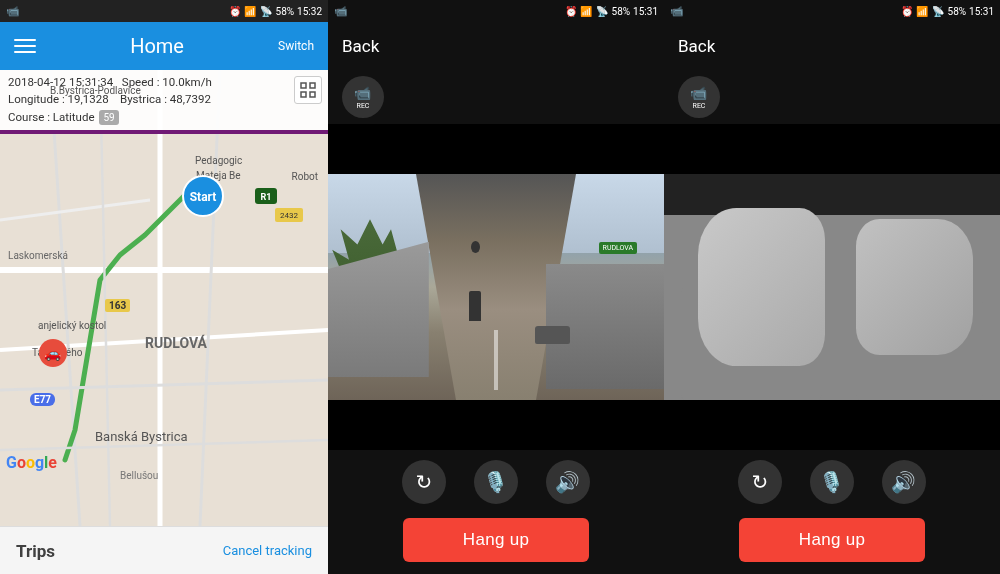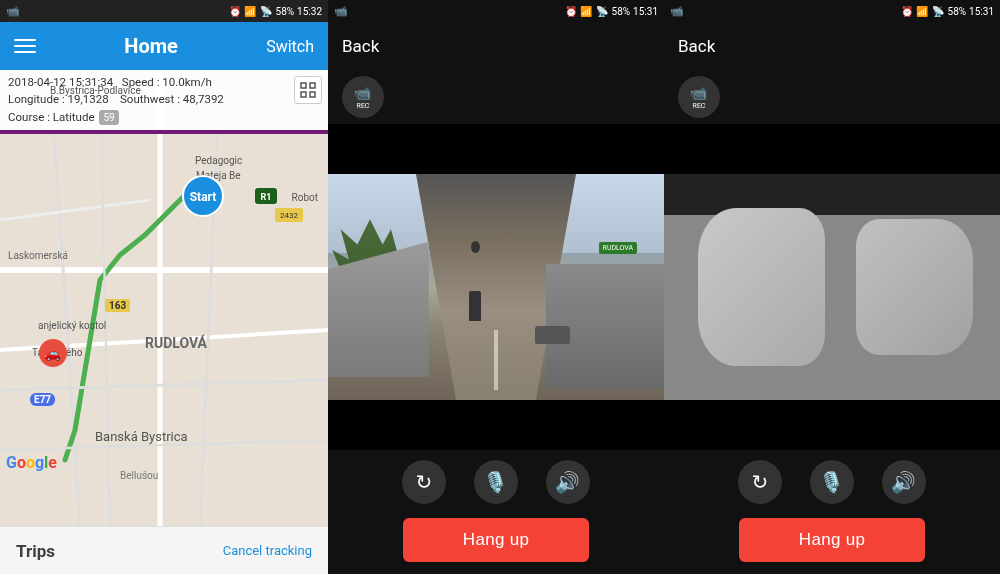--- a/index.html
+++ b/index.html
@@ -58,25 +58,25 @@
     }
     .menu-icon span {
       display: block;
       width: 22px;
       height: 2px;
       background: #fff;
       border-radius: 1px;
     }
     .app-header .title {
       font-size: 20px;
-      font-weight: 700;
+      font-weight: 400;
       color: #fff;
     }
     .app-header .switch-btn {
-      font-size: 16px;
+      font-size: 12px;
       color: #fff;
       cursor: pointer;
     }
 
     .gps-info {
       background: rgba(255,255,255,0.9);
       padding: 4px 8px;
       font-size: 11.5px;
       color: #333;
       line-height: 1.5;
@@ -560,21 +560,21 @@
     <div>
       <span>2018-04-12  15:31:34</span>
       &nbsp;
       <span>Speed :</span>
       <span>10.0km/h</span>
     </div>
     <div>
       <span>Longitude :</span>
       <span>19,1328</span>
       &nbsp;&nbsp;
-      <span>Southwest :</span>
+      <span>Bystrica :</span>
       <span>48,7392</span>
     </div>
     <div>
       <span>Course :</span>
       <span>Latitude</span>
       <span class="speed-badge">59</span>
     </div>
   </div>
 
   <div class="map-area">
@@ -618,21 +618,21 @@
 
       <div class="map-text" style="top:15px; left:50px; font-size:10px; color:#555;">B.Bystrica-Podlavice</div>
       <div class="map-text" style="top:85px; left:195px; font-size:10px; color:#555;">Pedagogic</div>
       <div class="map-text" style="top:100px; left:196px; font-size:10px; color:#555;">Mateja Be</div>
       <div class="map-text" style="top:180px; left:8px; font-size:10px; color:#666;">Laskomerská</div>
       <div class="map-text" style="bottom:195px; left:38px; font-size:10px; color:#555;">anjelický kostol</div>
       <div class="map-text" style="bottom:168px; left:32px; font-size:10px; color:#555;">Tajovského</div>
       <div class="map-text" style="bottom:82px; left:95px; font-size:13px; color:#555;">Banská Bystrica</div>
       <div class="map-text" style="bottom:175px; left:145px; font-size:14px; color:#666; font-weight:bold;">RUDLOVÁ</div>
       <div class="map-text" style="bottom:45px; left:120px; font-size:10px; color:#777;">Bellušou</div>
-      <div class="map-text" style="top:122px; right:10px; font-size:10px; color:#555;padding-left:13px;">Robot</div>
+      <div class="map-text" style="top:101px; right:10px; font-size:10px; color:#555;padding-left:13px;">Robot</div>
 
       <div class="car-icon">
         <svg viewBox="0 0 30 30">
           <circle cx="15" cy="15" r="14" fill="#e74c3c"></circle>
           <text x="15" y="20" font-size="14" text-anchor="middle" fill="#fff">🚗</text>
         </svg>
       </div>
 
       <div class="start-marker">
         <svg viewBox="0 0 42 42">

